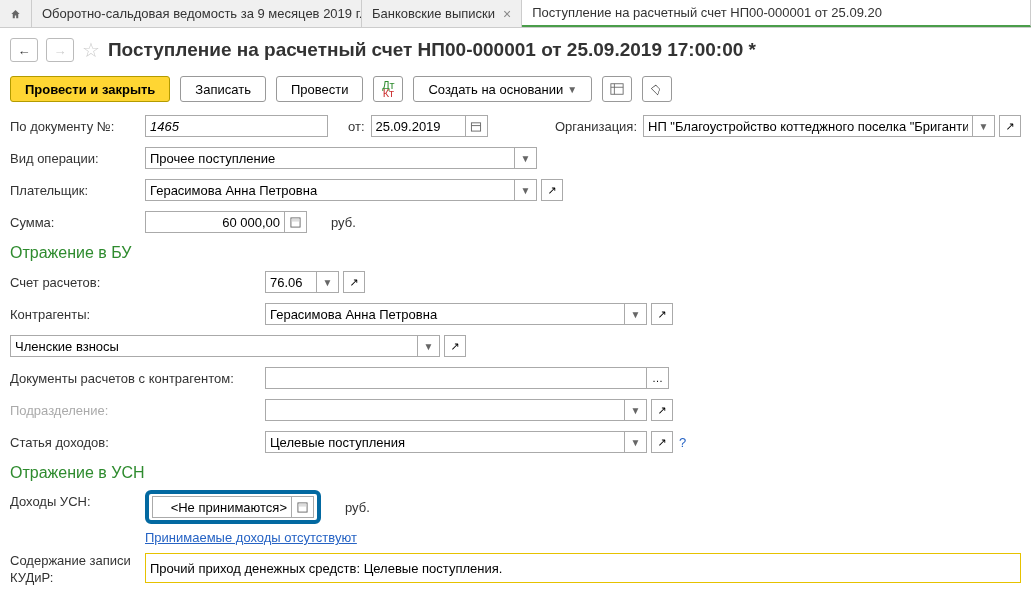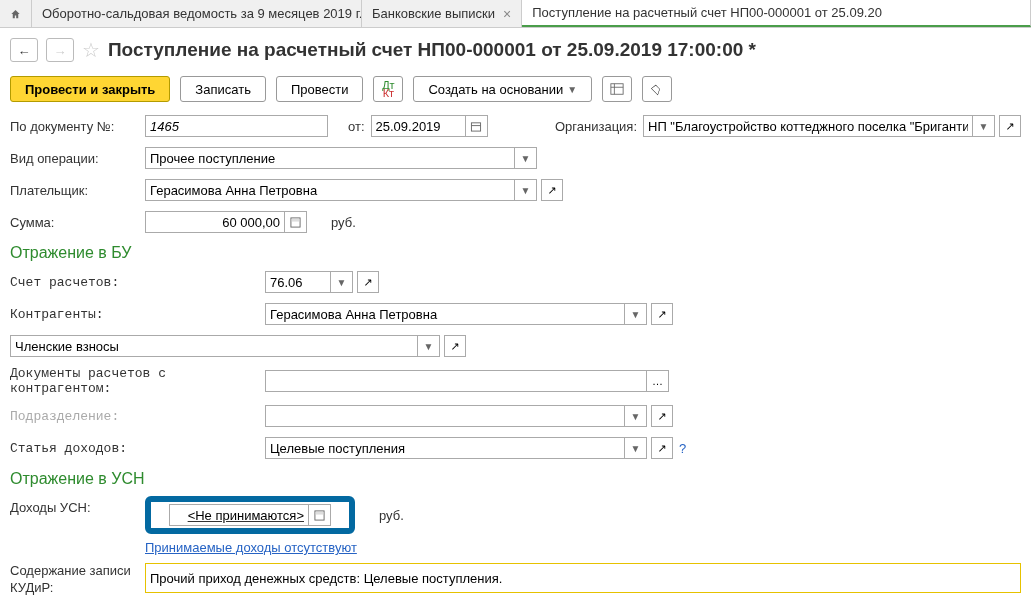--- a/index.html
+++ b/index.html
@@ -22,31 +22,31 @@
 .toolbar { display: flex; align-items: center; padding: 4px 10px 12px; gap: 10px; }
 .btn { height: 26px; padding: 0 14px; border: 1px solid #999; background: #fff; border-radius: 3px; cursor: pointer; font-size: 13px; display: flex; align-items: center; gap: 4px; }
 .btn.primary { background: #ffd633; border-color: #b39b00; font-weight: bold; }
 .btn.icon-only { padding: 0; width: 30px; justify-content: center; }
 .chev { font-size: 10px; color: #666; }
 
 
 .form { padding: 0 10px; }
 .row { display: flex; align-items: center; margin-bottom: 8px; min-height: 24px; }
 .label { width: 135px; flex-shrink: 0; }
-.label-wide { width: 255px; flex-shrink: 0; font-family: Liberation Mono, monospace; }
+.label-wide { width: 255px; flex-shrink: 0; }
 .label-gray { color: #aaa; }
 .txt-input { height: 22px; border: 1px solid #aaa; padding: 0 4px; font-size: 13px; }
 .txt-input.right { text-align: right; }
 .ib { width: 22px; height: 22px; border: 1px solid #aaa; border-left: none; background: #fff; display: flex; align-items: center; justify-content: center; cursor: pointer; font-size: 11px; }
 .ib.detached { border-left: 1px solid #aaa; margin-left: 4px; }
 .suffix { margin-left: 24px; }
 
 .section-h { color: #2e8b2e; font-size: 16px; margin: 10px 0 8px; }
 
-.usn-box { border: 6px solid #0369a1; border-radius: 6px; padding: 2px 18px; display: inline-flex; text-decoration: underline; }
+.usn-box { border: 4px solid #0369a1; border-radius: 6px; padding: 2px 3px; display: inline-flex; }
 .usn-link { color: #2663c4; text-decoration: underline; cursor: pointer; margin-top: 2px; }
 .help { color: #2663c4; margin-left: 6px; cursor: pointer; }
 
 .desc-label { width: 135px; flex-shrink: 0; line-height: 1.3; }
 .desc-input { border: 1px solid #e6c200; height: 30px; padding: 4px; font-size: 13px; flex: 1; }
 
 .home-icon { width:14px; height:14px; }
 .dtkt { font-size: 11px; line-height: 8px; }
 .dtkt .d { color: #2e8b2e; }
 .dtkt .k { color: #c33; }
@@ -153,21 +153,21 @@
           <rect x="2" y="2" width="8" height="3" fill="#ddd"></rect>
         </svg>
     </button>
     <span class="suffix">руб.</span>
   </div>
 
   <div class="section-h">Отражение в БУ</div>
 
   <div class="row">
     <span class="label-wide">Счет расчетов:</span>
-    <input class="txt-input" style="width: 66px;" value="76.06">
+    <input class="txt-input" style="width: 52px;" value="76.06">
     <button class="ib">
         <span class="chev">▼</span>
       </button>
     <button class="ib detached">↗</button>
   </div>
 
   <div class="row">
     <span class="label-wide">Контрагенты:</span>
     <input class="txt-input" style="width: 360px;" value="Герасимова Анна Петровна">
     <button class="ib">

